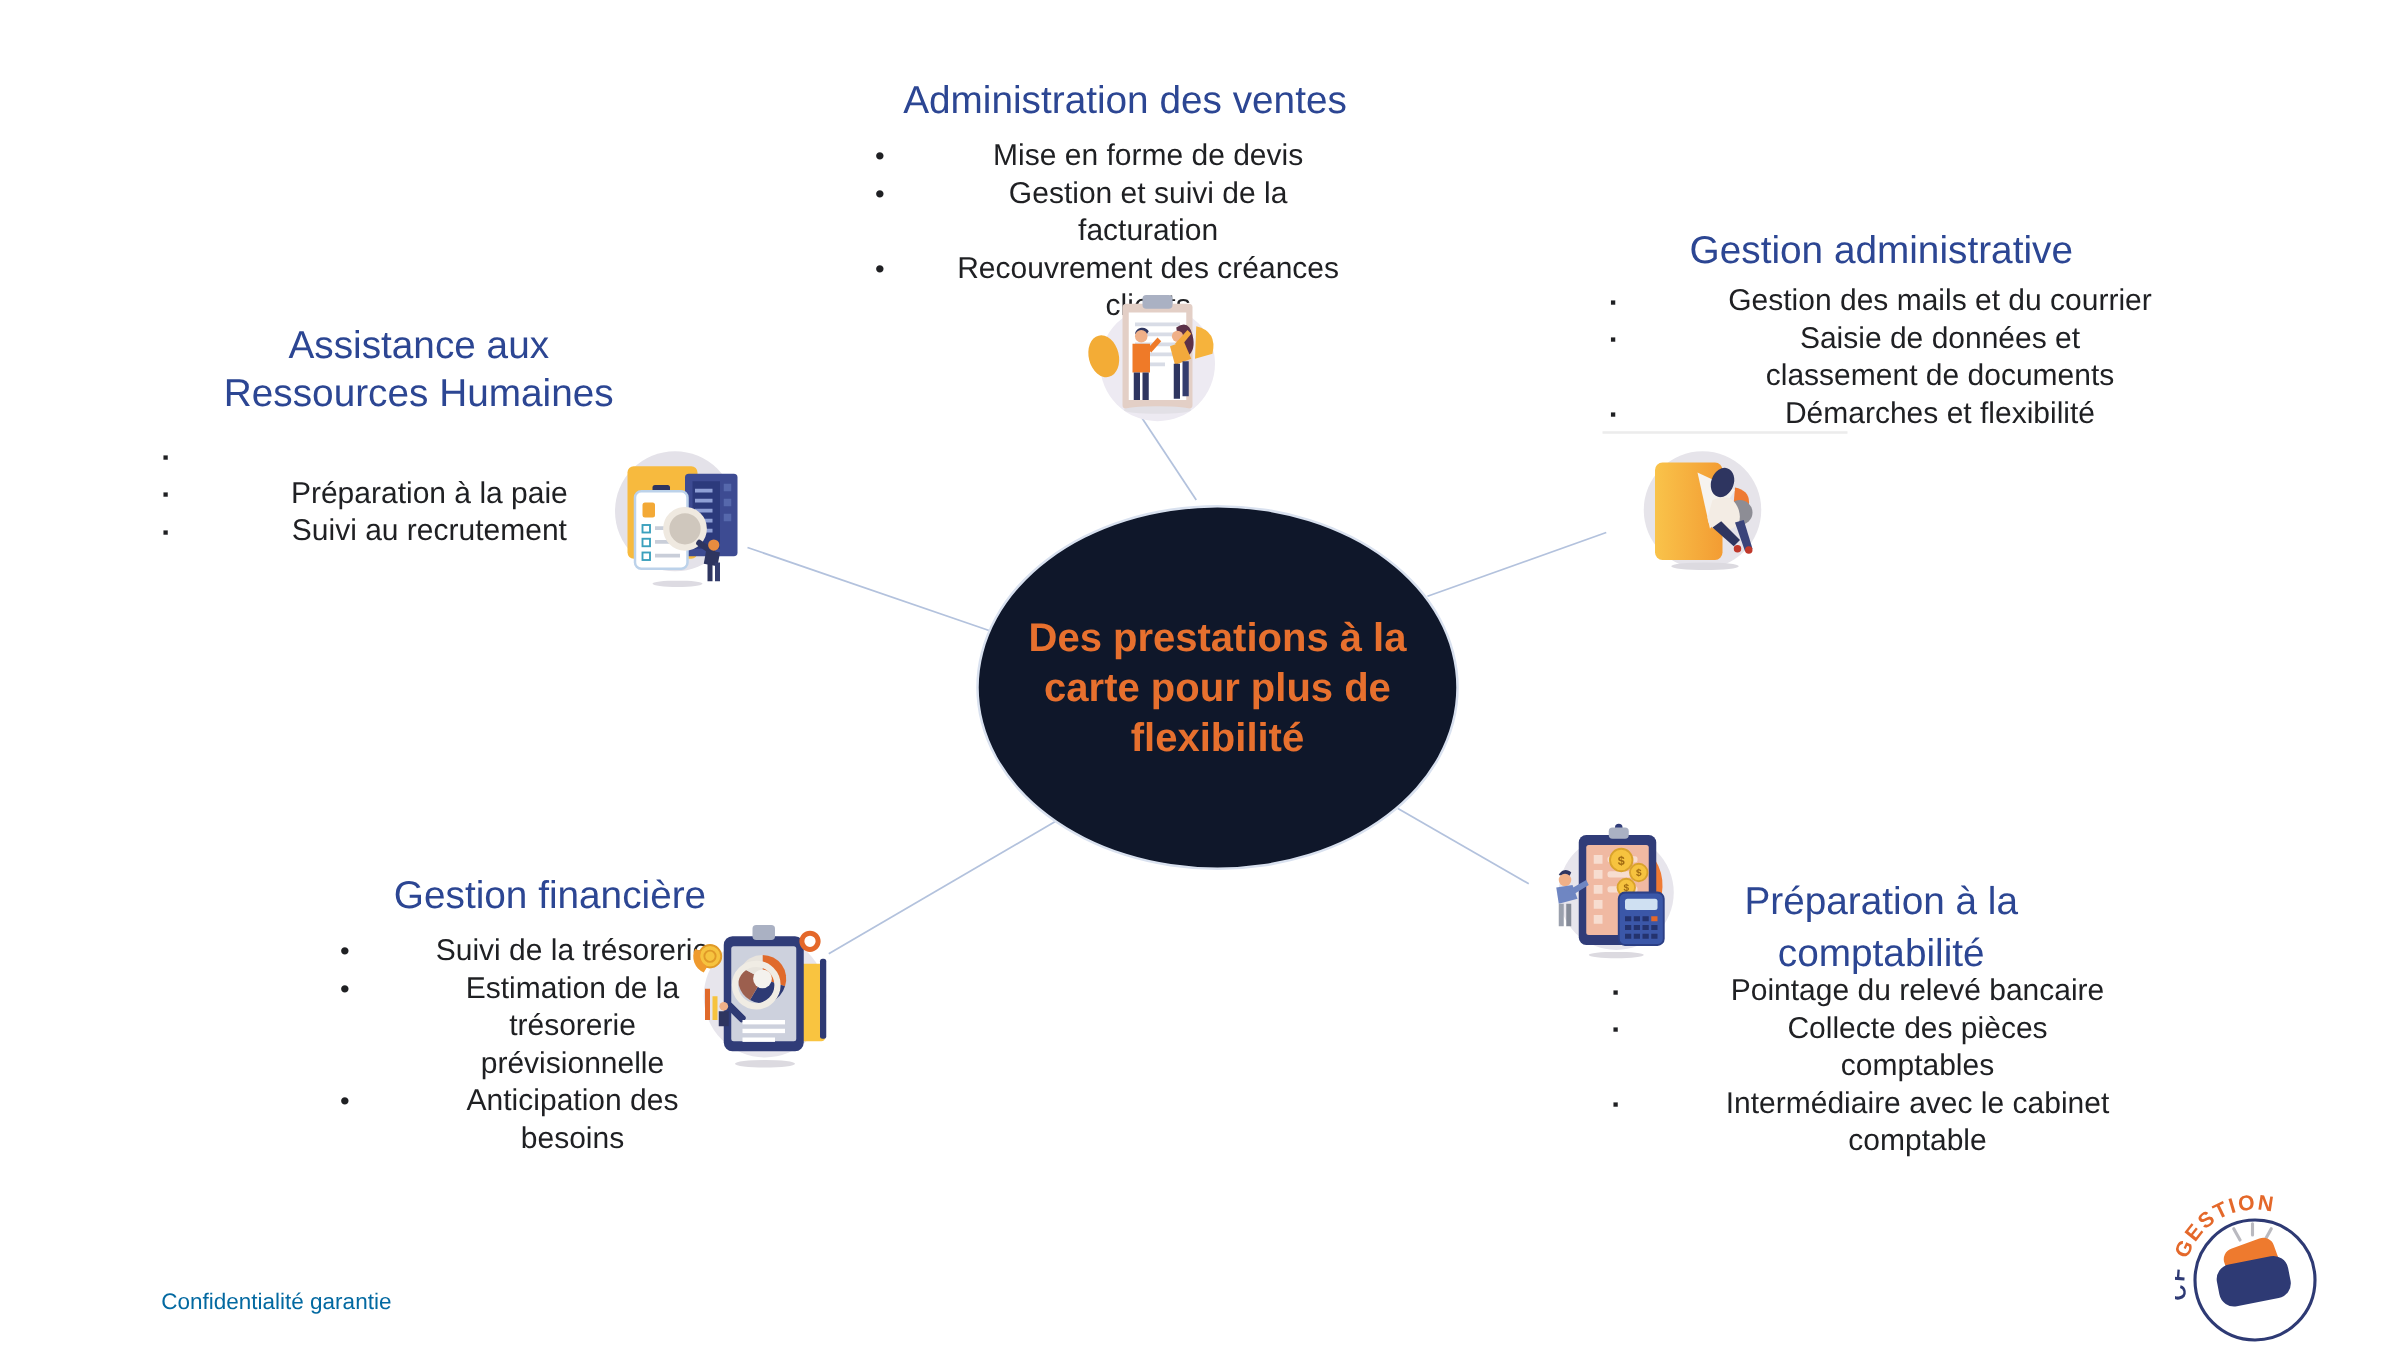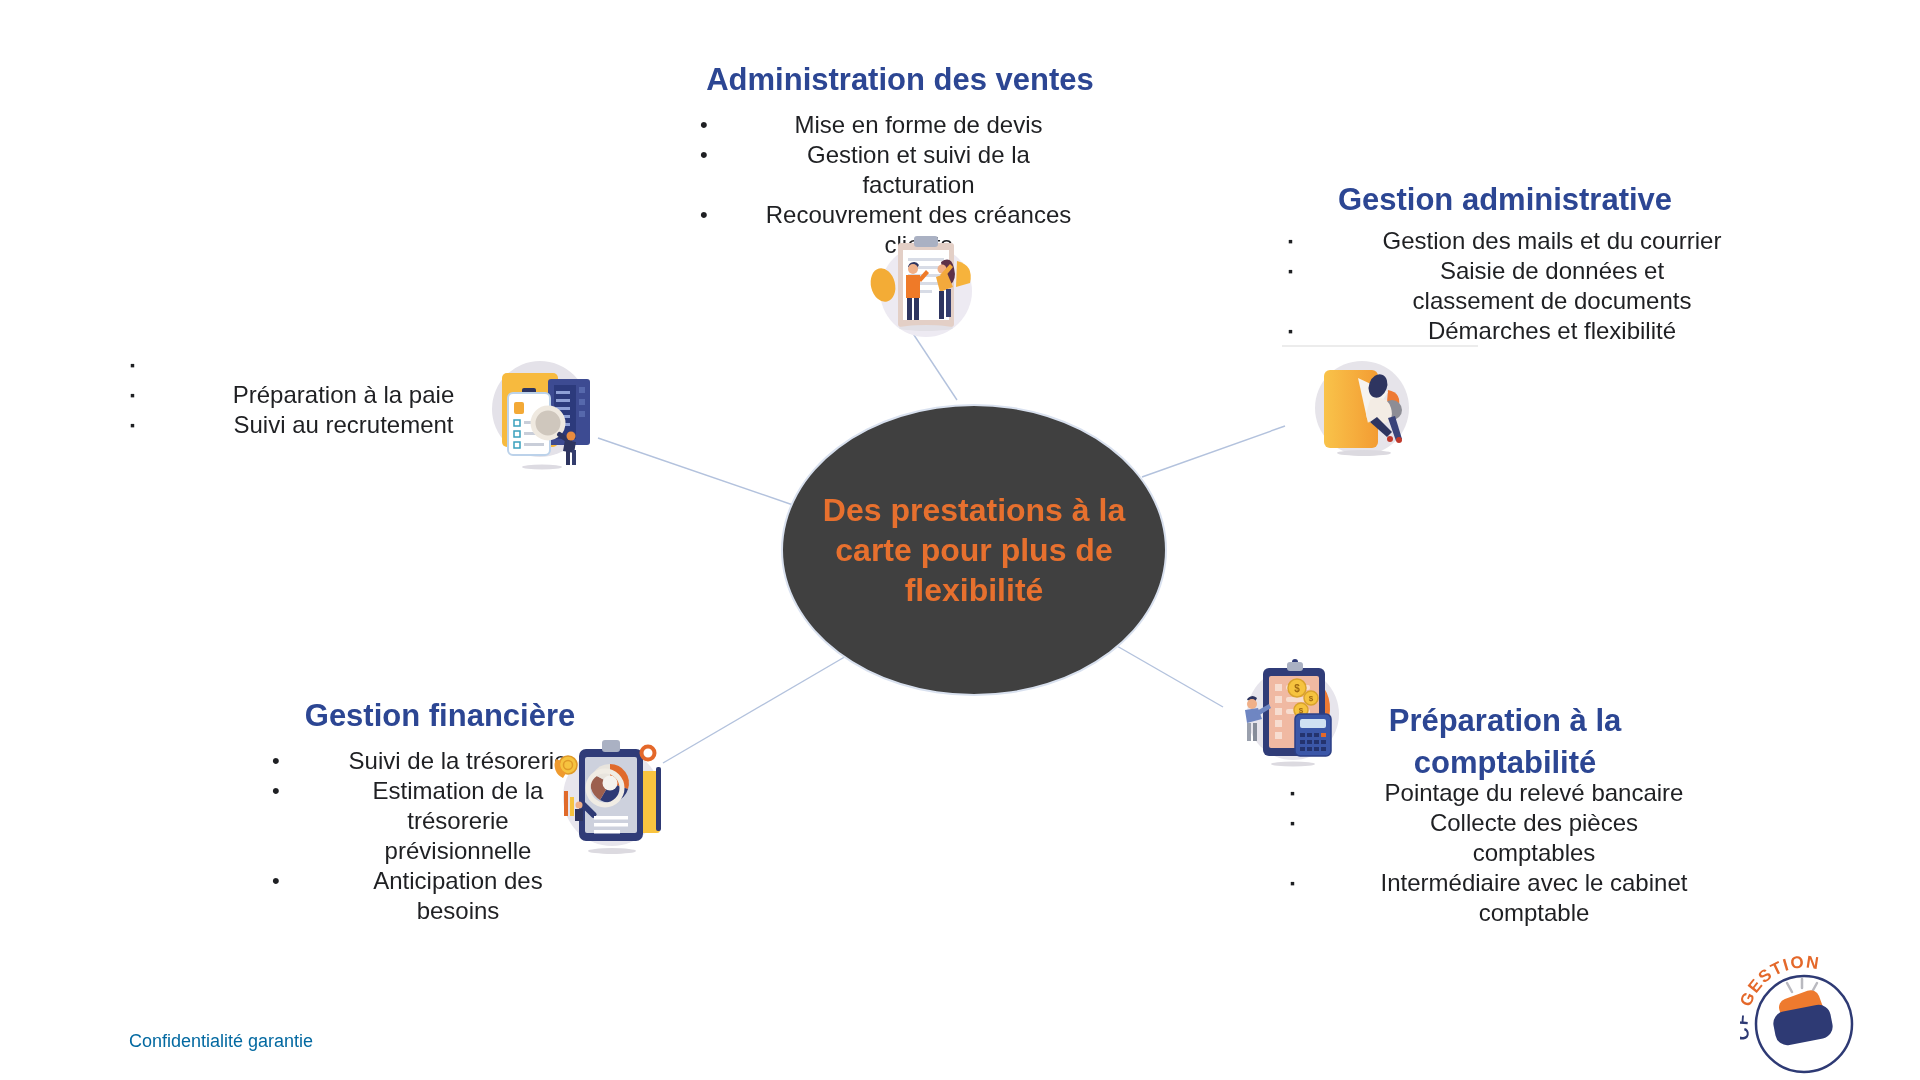--- a/index.html
+++ b/index.html
@@ -1,22 +1,22 @@
 <!DOCTYPE html>
 <html><head>
 <meta charset="utf-8">
 <style>
   html,body{margin:0;padding:0;background:#fff;}
   .canvas{position:relative;width:1920px;height:1080px;background:#ffffff;overflow:hidden;
           font-family:"Liberation Sans",sans-serif;color:#1f2023;}
   .connectors{position:absolute;left:0;top:0;width:1920px;height:1080px;pointer-events:none;}
-  .ellipse{position:absolute;left:781px;top:404px;width:382px;height:288px;background:#404040;
+  .ellipse{position:absolute;left:781px;top:404px;width:382px;height:288px;background:#0f172a;
            border:2px solid #d9e1ef;border-radius:50%;display:flex;align-items:center;justify-content:center;}
   .center-text{font-size:32px;line-height:40px;font-weight:700;color:#E7702E;text-align:center;white-space:pre-line;}
-  .sec-title{position:absolute;color:#2C4693;font-weight:700;font-size:31px;line-height:39px;
+  .sec-title{position:absolute;color:#2C4693;font-weight:400;font-size:31px;line-height:39px;
              text-align:center;white-space:pre-line;}
   .t-ventes{left:640px;top:60px;width:520px;}
   .t-admin{left:1300px;top:180px;width:410px;}
   .t-rh{left:150px;top:256px;width:370px;}
   .t-finance{left:270px;top:696px;width:340px;}
   .t-compta{left:1340px;top:682px;width:330px;line-height:42px;margin-top:18px;}
   .blist{position:absolute;}
   .brow{display:flex;align-items:flex-start;}
   .marker{flex:none;line-height:30px;color:#1f2023;text-align:left;}
   .dot{font-size:22px;}
@@ -85,20 +85,22 @@
       <span class="btxt">Saisie de données et
 classement de documents</span>
     </div>
     <div class="brow">
       <span class="marker sq">▪</span>
       <span class="btxt">Démarches et flexibilité</span>
     </div>
   </div>
   <div class="underline"></div>
 
+  <div class="sec-title t-rh">Assistance aux
+Ressources Humaines</div>
   <div class="blist l-rh">
     <div class="brow">
       <span class="marker sq">▪</span>
     </div>
     <div class="brow">
       <span class="marker sq">▪</span>
       <span class="btxt">Préparation à la paie</span>
     </div>
     <div class="brow">
       <span class="marker sq">▪</span>

